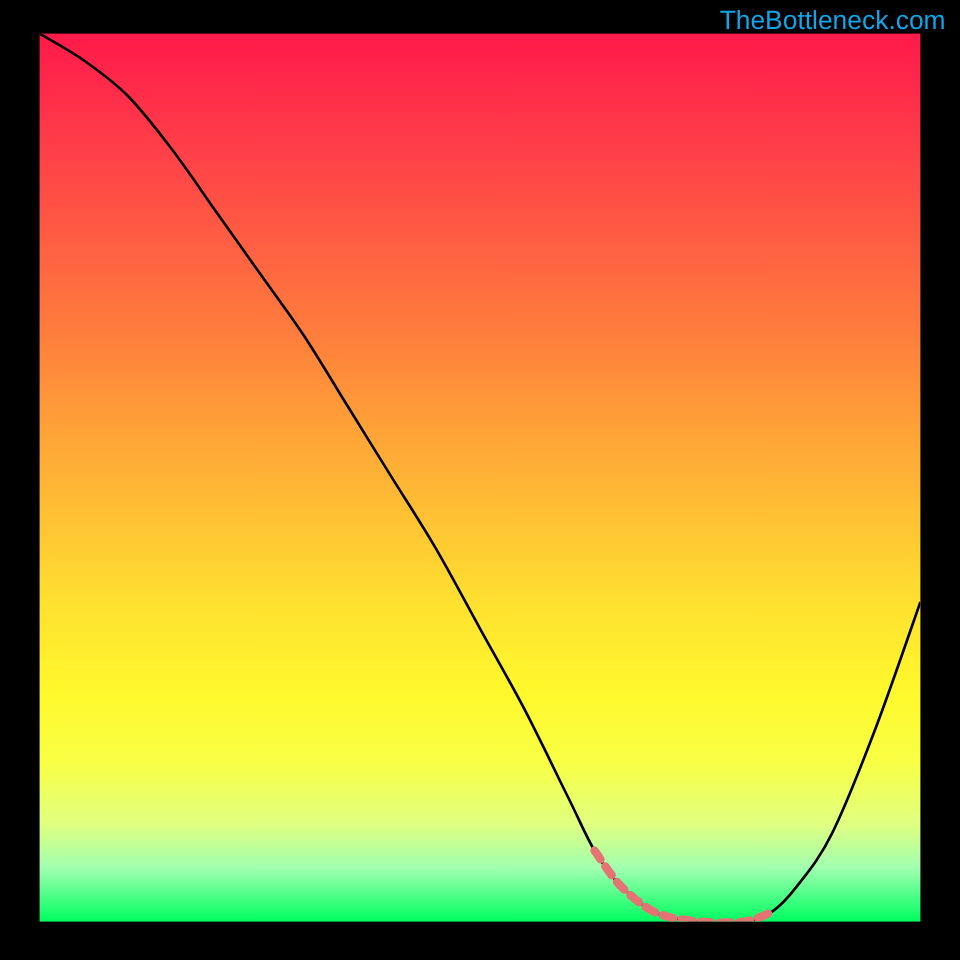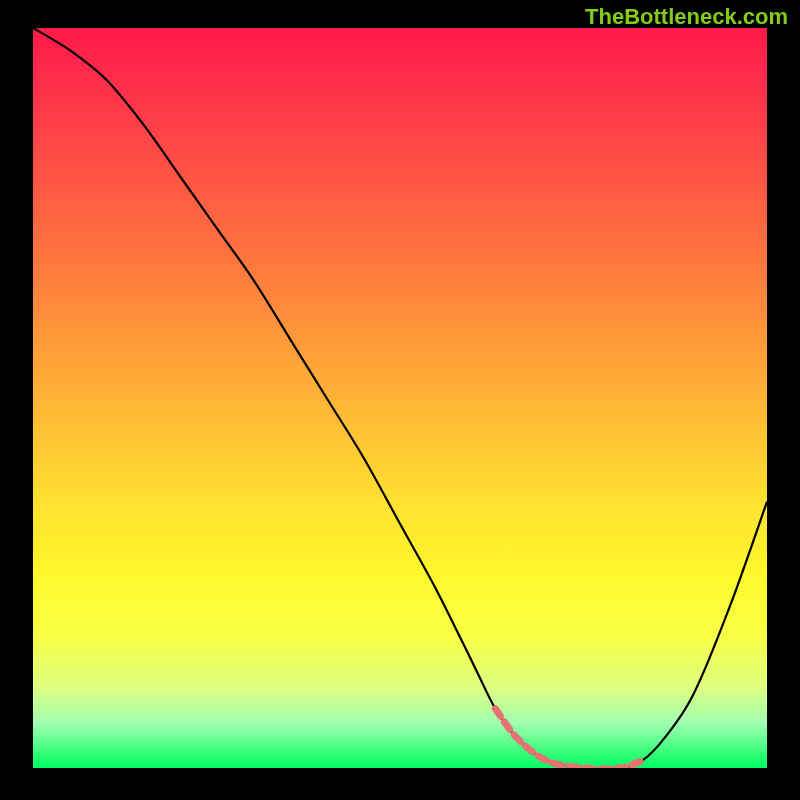--- a/index.html
+++ b/index.html
@@ -8,23 +8,23 @@
     height: 800px;
     background: #000;
     position: relative;
     font-family: Arial, sans-serif;
     overflow: hidden;
   }
   .watermark {
     position: absolute;
     top: 4px;
     right: 12px;
-    color: #84cc16;
+    color: #0ea5e9;
     font-size: 22px;
-    font-weight: 700;
+    font-weight: 400;
     z-index: 10;
   }
   .plot-frame {
     position: absolute;
     left: 33px;
     top: 28px;
     width: 734px;
     height: 740px;
     background: #000;
   }

